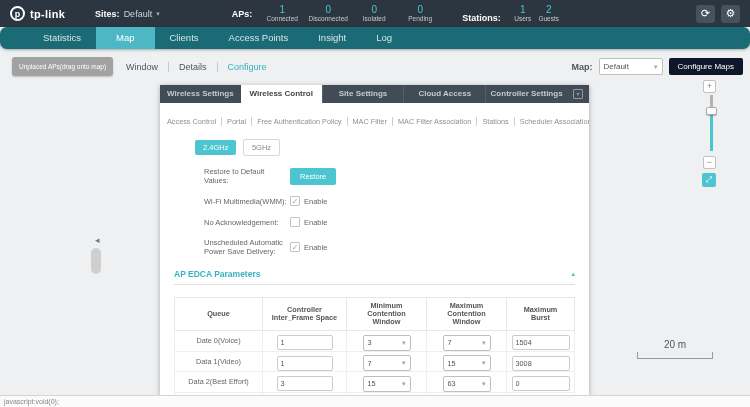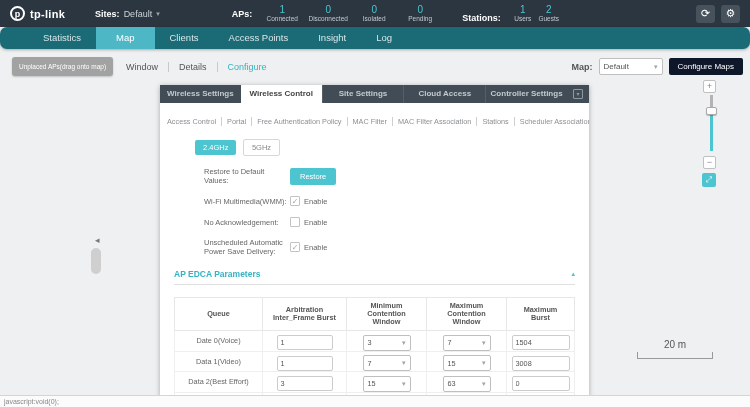--- a/index.html
+++ b/index.html
@@ -271,21 +271,21 @@
         <colgroup>
             <col style="width:22%">
             <col style="width:21%">
             <col style="width:20%">
             <col style="width:20%">
             <col style="width:17%">
           </colgroup>
         <thead>
           <tr>
             <th>Queue</th>
-            <th>Arbitration Inter_Frame Burst</th>
+            <th>Controller Inter_Frame Space</th>
             <th>Minimum Contention Window</th>
             <th>Maximum Contention Window</th>
             <th>Maximum Burst</th>
           </tr>
         </thead>
         <tbody>
           <tr>
             <td class="q-cell">Date 0(Voice)</td>
             <td><input class="cell-input" value="1" style=""></td>
             <td><div class="fselect cell-select">

